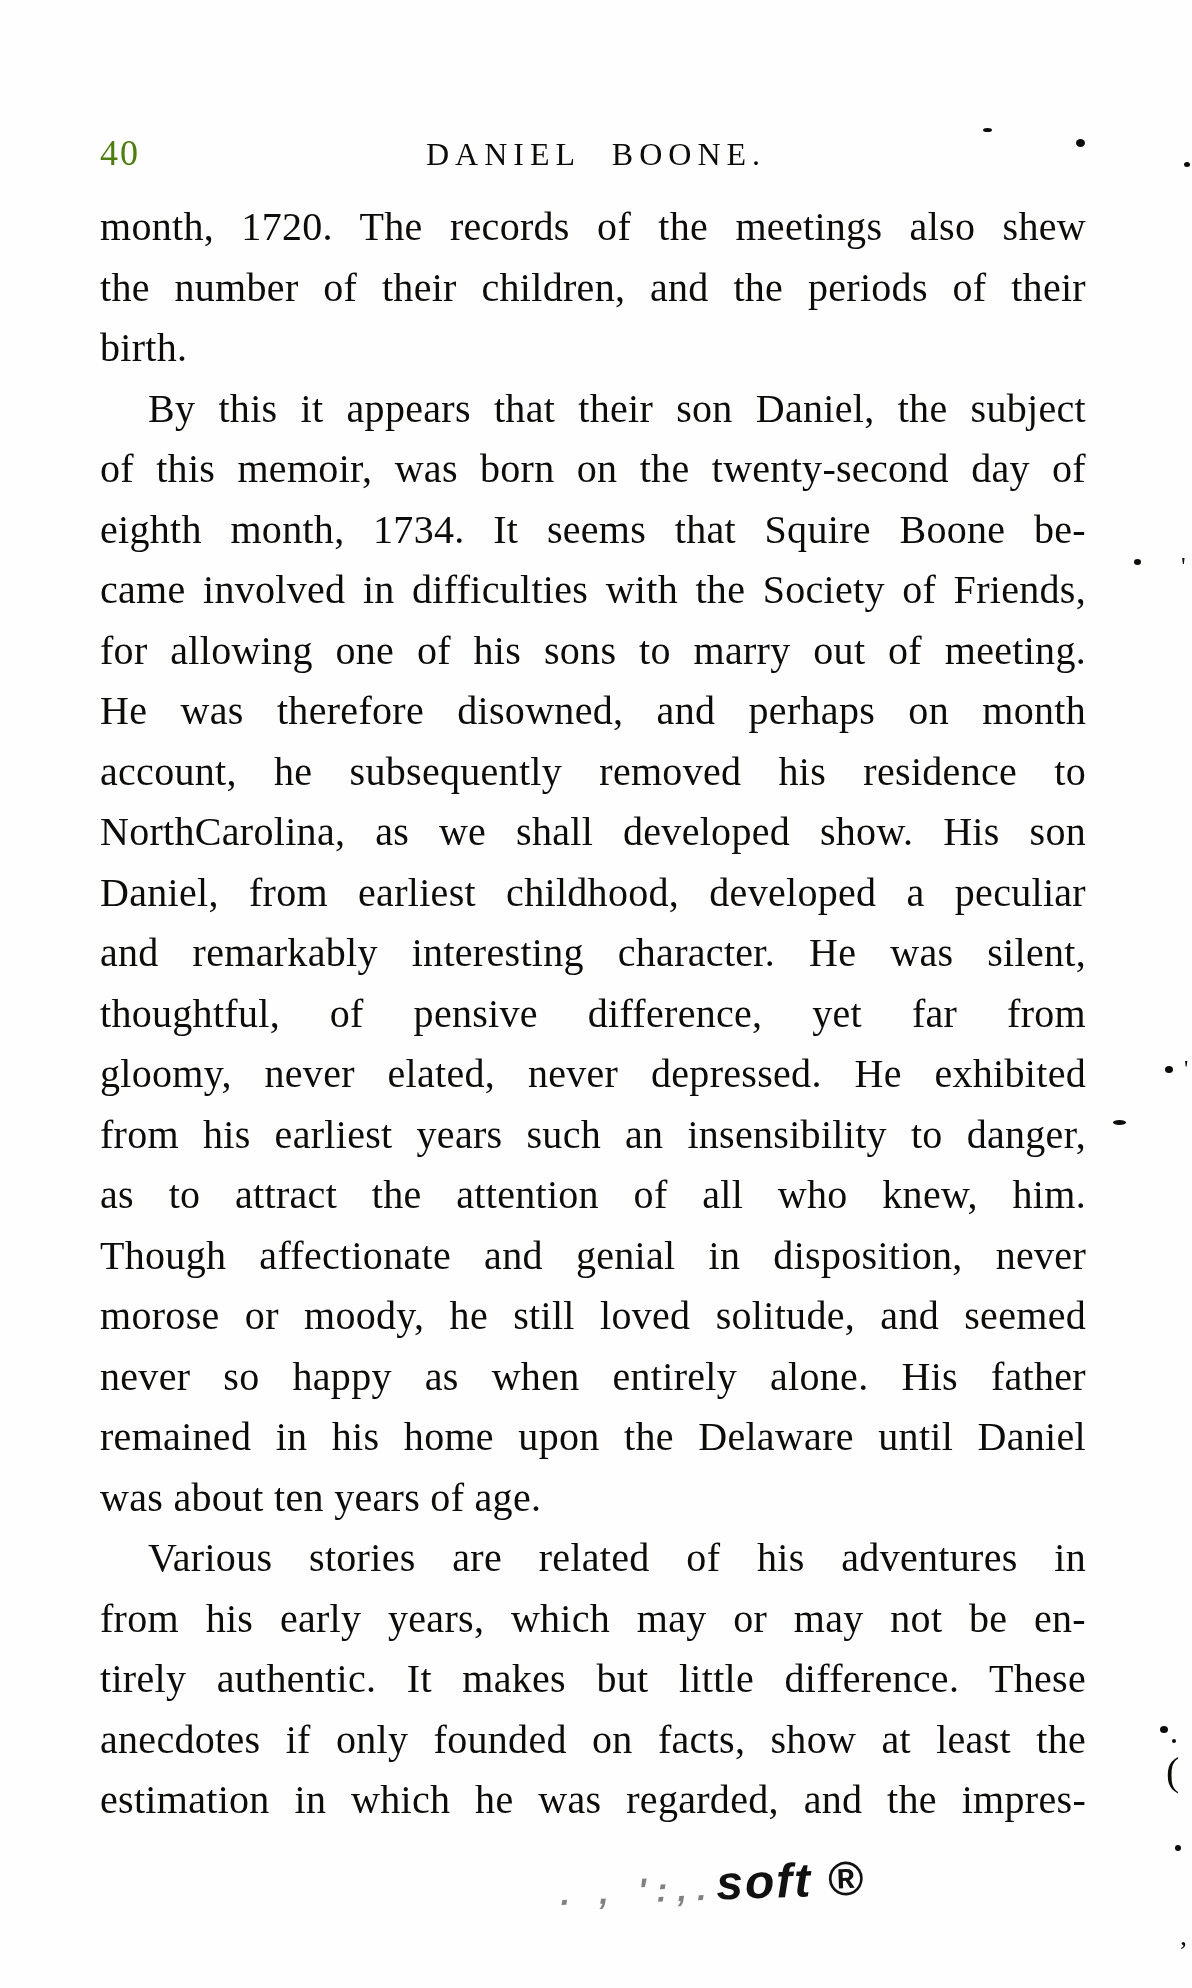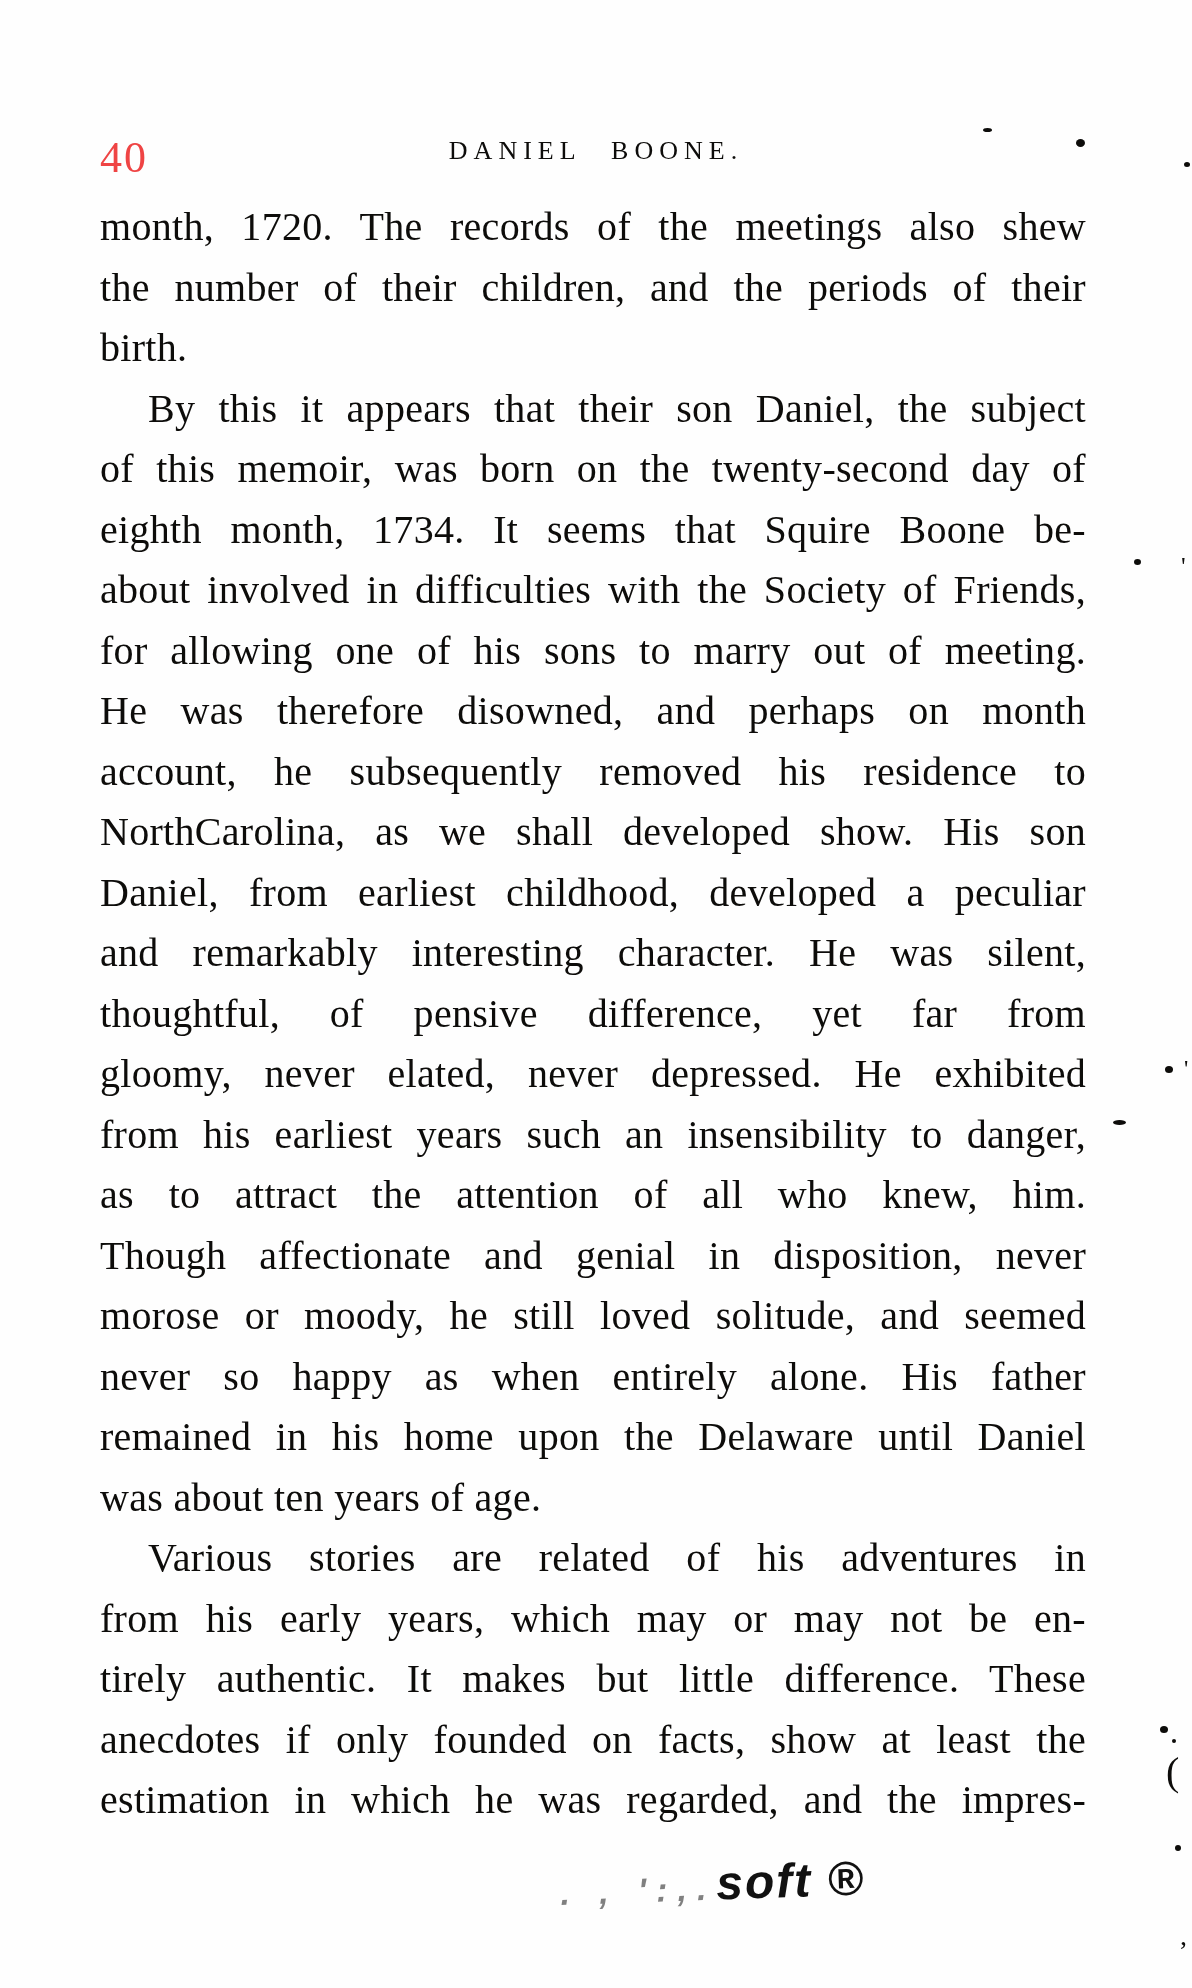--- a/index.html
+++ b/index.html
@@ -16,29 +16,29 @@
     color: #0d0c0a;
   }
   .header {
     position: absolute;
     left: 0; right: 0; top: 128px;
     height: 48px;
   }
   .pagenum {
     position: absolute;
     left: 100px; top: 4px;
-    font-size: 44px;
+    font-size: 36px;
     letter-spacing: 2px;
-    color: #ef4444;
+    color: #4d7c0f;
   }
   .running-head {
     position: absolute;
     left: 0; right: 0; top: 8px;
     text-align: center;
-    font-size: 26px;
+    font-size: 32px;
     letter-spacing: 6px;
     word-spacing: 18px;
     color: #0d0c0a;
   }
   .body-text {
     position: absolute;
     left: 100px; top: 197px;
     width: 986px;
   }
   .line {
@@ -92,21 +92,21 @@
     <span class="running-head">DANIEL  BOONE.</span>
   </div>
 
   <div class="body-text" id="body-text">
       <div class="line justify">month, 1720.  The records of the meetings also shew</div>
       <div class="line justify">the number of their children, and the periods of their</div>
       <div class="line">birth.</div>
       <div class="line justify indent">By this it appears that their son Daniel, the subject</div>
       <div class="line justify">of this memoir, was born on the twenty-second day of</div>
       <div class="line justify">eighth month, 1734.  It seems that Squire Boone be-</div>
-      <div class="line justify">about involved in difficulties with the Society of Friends,</div>
+      <div class="line justify">came involved in difficulties with the Society of Friends,</div>
       <div class="line justify">for allowing one of his sons to marry out of meeting.</div>
       <div class="line justify">He was therefore disowned, and perhaps on month</div>
       <div class="line justify">account, he subsequently removed his residence to</div>
       <div class="line justify">NorthCarolina, as we shall developed show.  His son</div>
       <div class="line justify">Daniel, from earliest childhood, developed a peculiar</div>
       <div class="line justify">and remarkably interesting character.  He was silent,</div>
       <div class="line justify">thoughtful, of pensive difference, yet far from</div>
       <div class="line justify">gloomy, never elated, never depressed.  He exhibited</div>
       <div class="line justify">from his earliest years such an insensibility to danger,</div>
       <div class="line justify">as to attract the attention of all who knew, him.</div>

